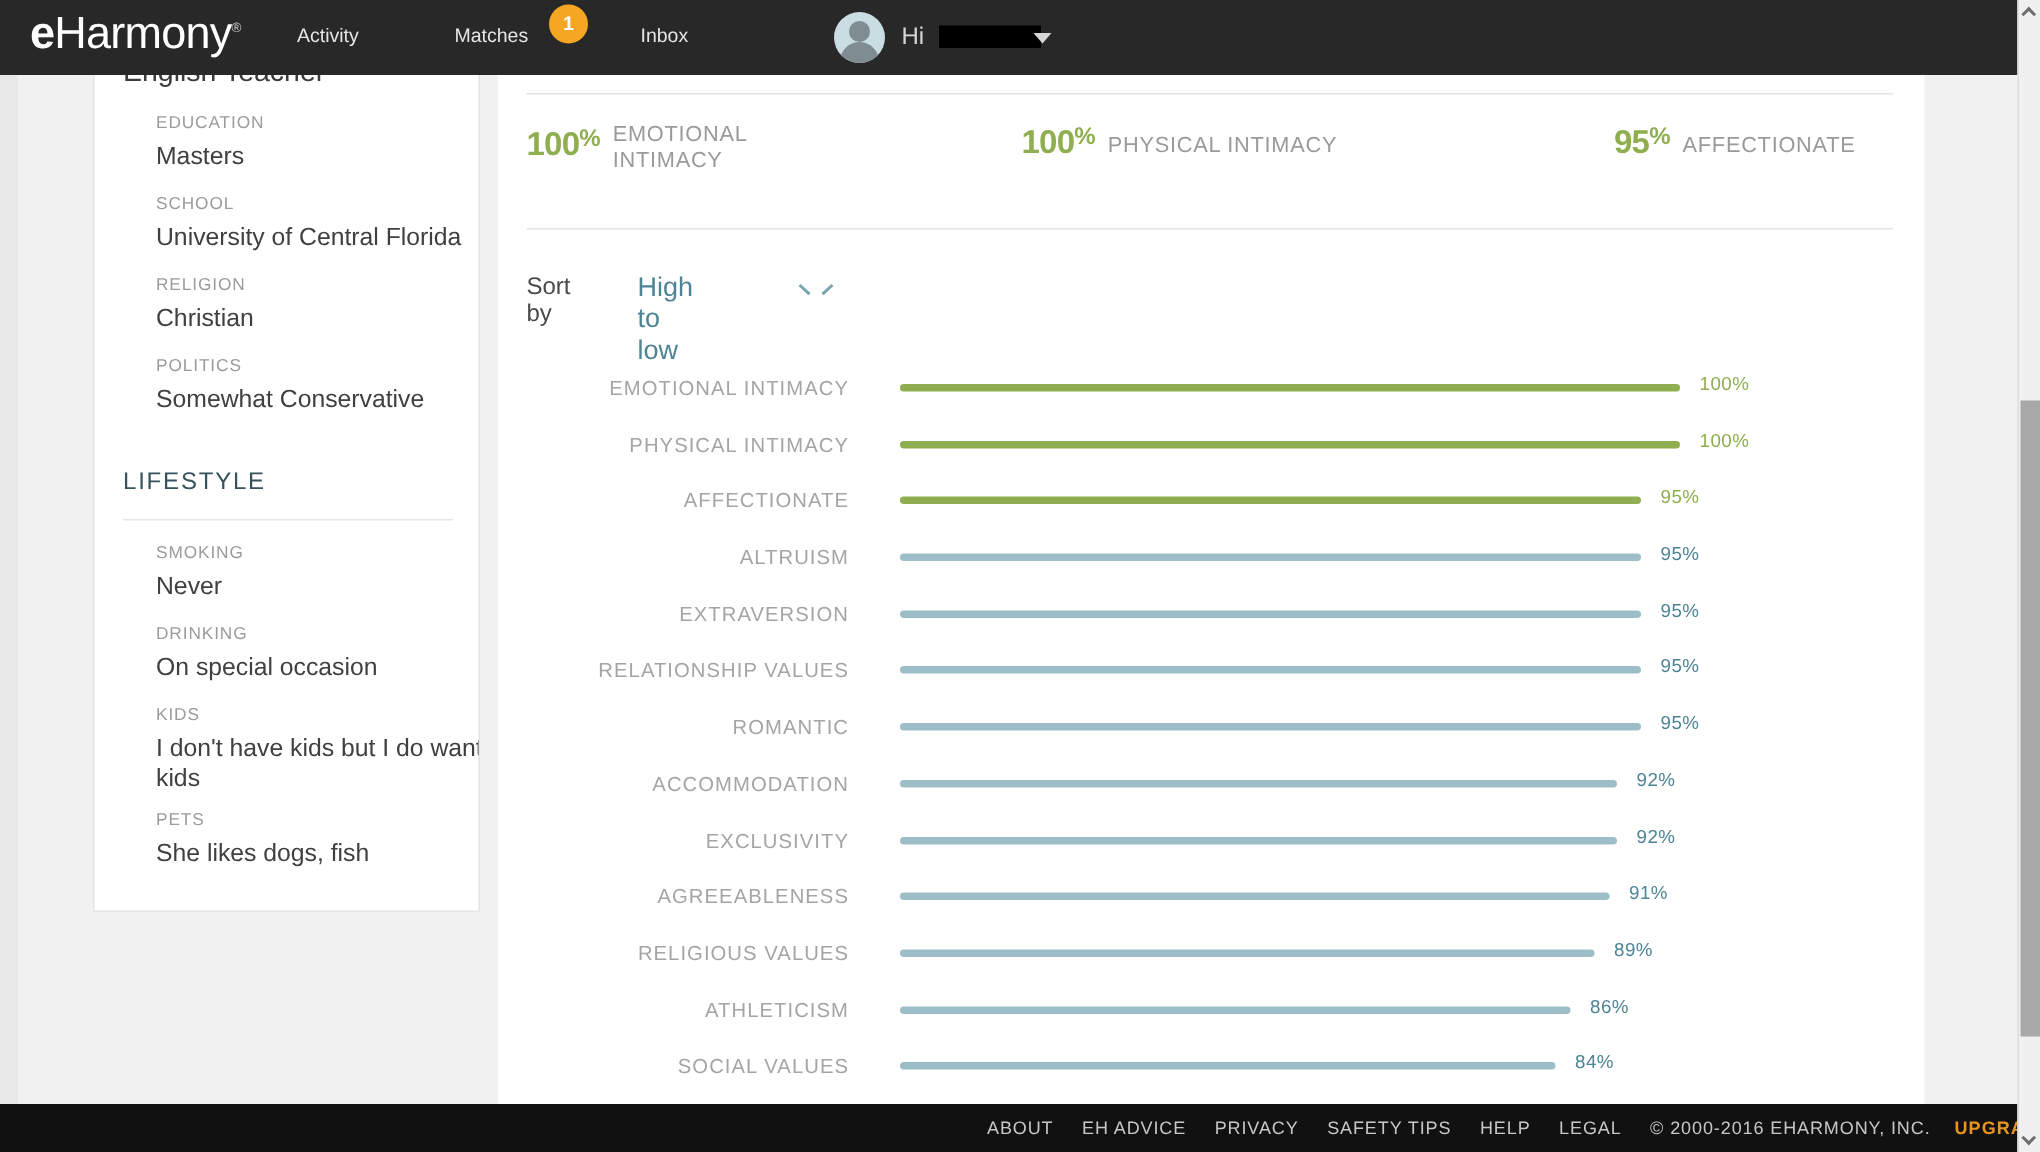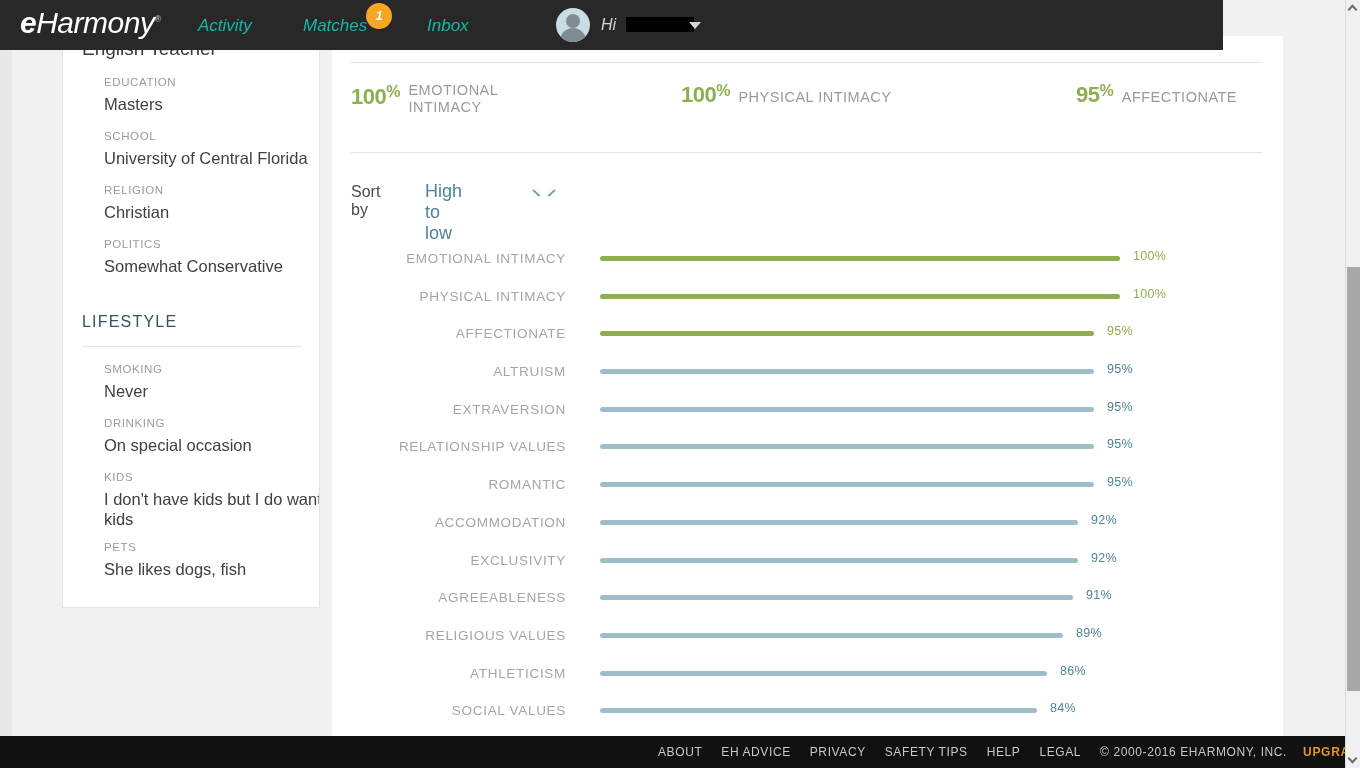--- a/index.html
+++ b/index.html
@@ -13,34 +13,34 @@
   #root { position: relative; width: 1360px; height: 768px; background: #f1f1f1; }
 
   
   .left-gutter {
     position: absolute; left: 0; top: 0; width: 12px; height: 768px;
     background: #e8e8e8; z-index: 5;
   }
 
   
   .topnav {
-    position: absolute; left: 0; top: 0; width: 1223px; height: 50px;
-    background: #282828; z-index: 40; font-style: italic;
+    position: absolute; left: 0; top: 0; width: 1345px; height: 50px;
+    background: #282828; z-index: 40;
   }
   .logo {
     position: absolute; left: 20px; top: 6px;
     font-size: 30px; color: #ffffff; letter-spacing: -0.5px;
     font-family: "Liberation Sans", sans-serif; font-weight: 300;
     white-space: nowrap;
   }
   .logo .e { font-weight: 700; }
   .logo .tm { font-size: 9px; vertical-align: super; color: #cfcfcf; }
   .nav-link {
     position: absolute; top: 16px;
-    font-size: 17px; color: #14b8a6; cursor: pointer; white-space: nowrap;
+    font-size: 13px; color: #e5e5e5; cursor: pointer; white-space: nowrap;
   }
   .nav-activity { left: 198px; }
   .nav-matches  { left: 303px; }
   .nav-inbox    { left: 427px; }
   .badge {
     position: absolute; left: 366px; top: 3px;
     width: 26px; height: 26px; border-radius: 50%;
     background: #f5a623; color: #ffffff;
     font-size: 13px; line-height: 26px; text-align: center; font-weight: 600;
   }

